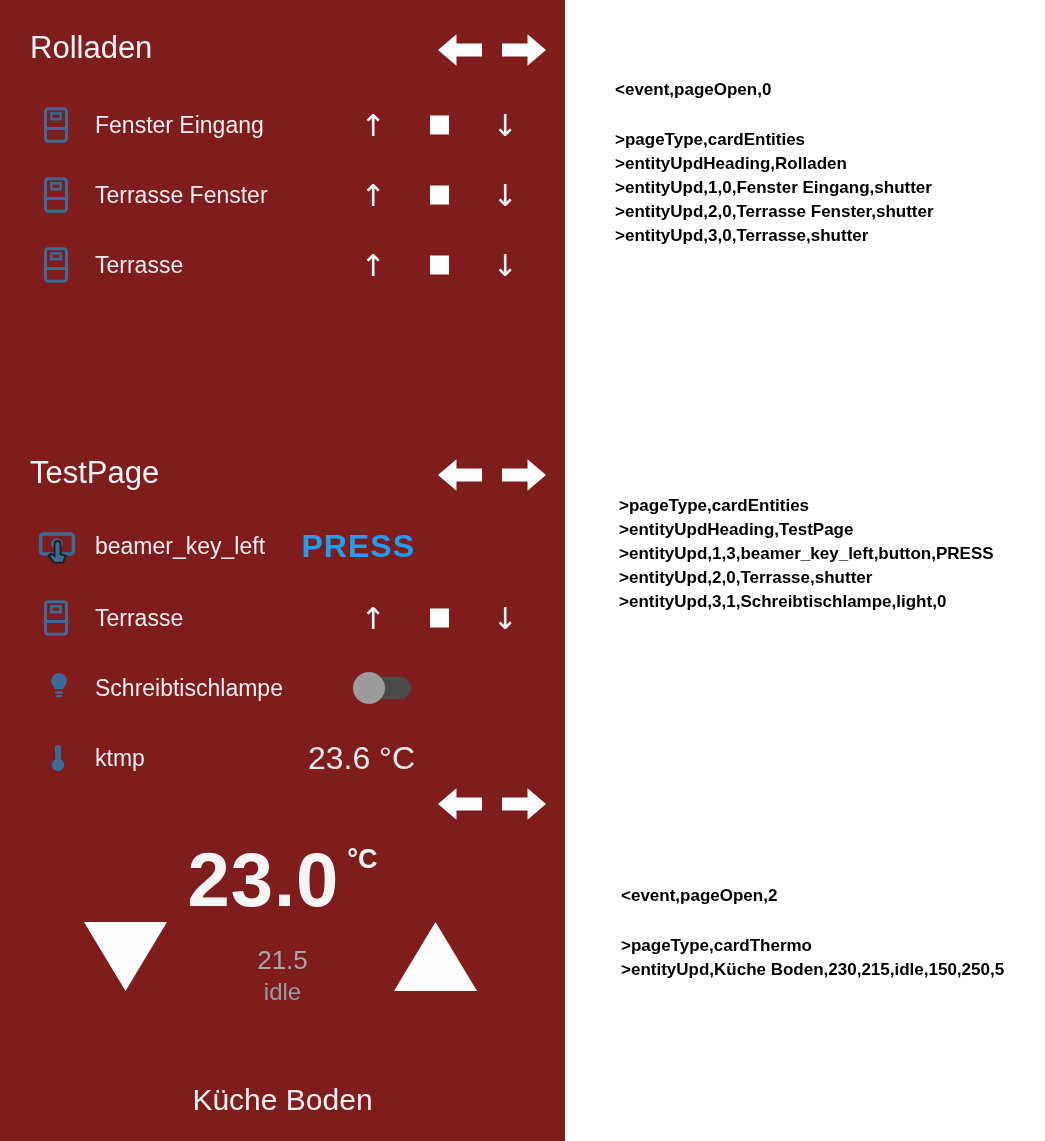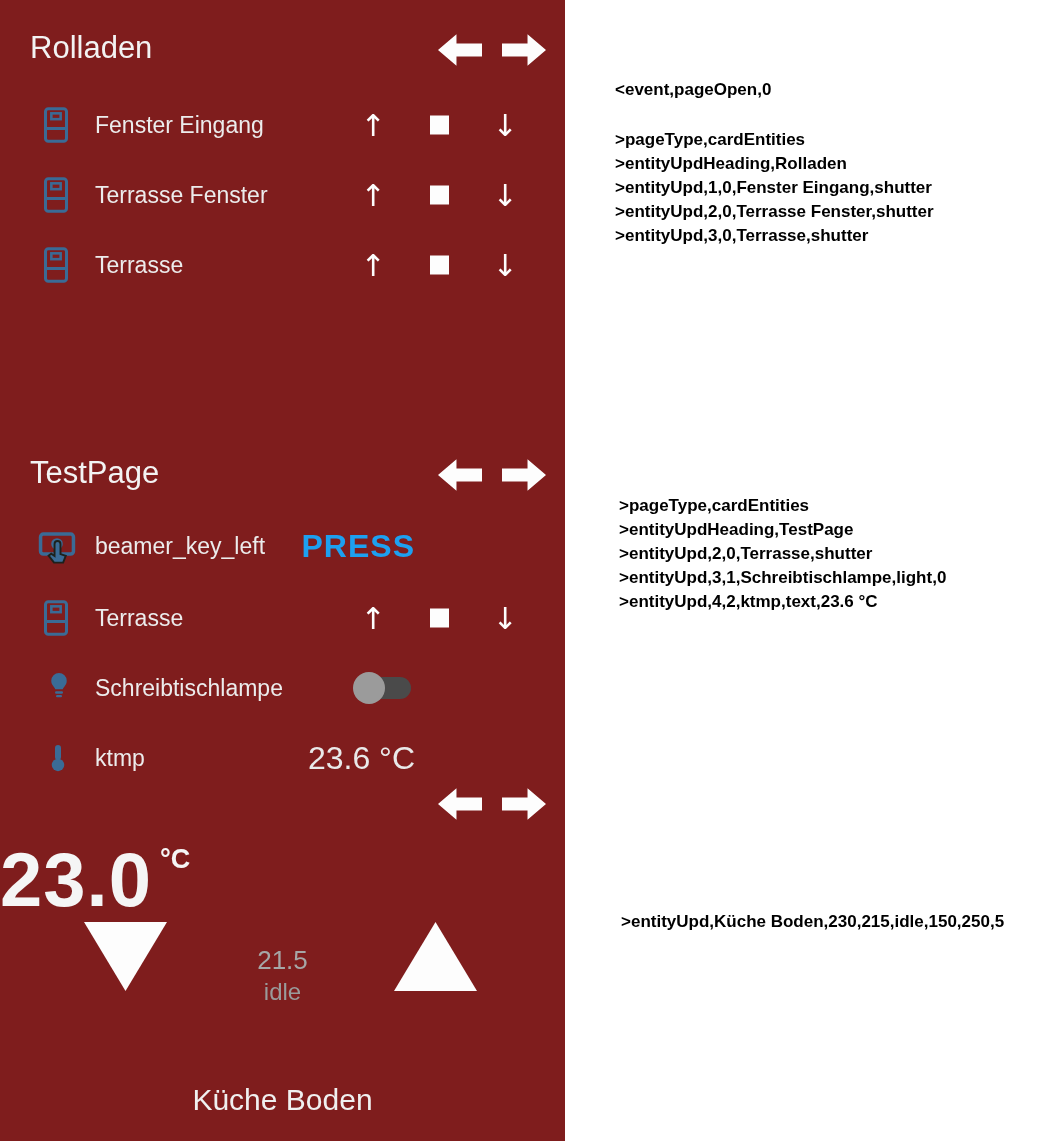--- a/index.html
+++ b/index.html
@@ -23,21 +23,21 @@
        font-family:"DejaVu Sans",sans-serif;font-size:30px;width:40px;text-align:center;cursor:pointer;}
   .ctl-up{left:353px;} .ctl-down{left:485px;}
   .ctl-stop{left:430px;width:19px;height:19px;background:#fdfdfd;cursor:pointer;}
   .value-text{position:absolute;right:38px;top:50%;transform:translateY(-50%);
               color:#e9e9e9;font-size:32px;white-space:nowrap;}
   .press{color:#1da0f0;font-weight:700;letter-spacing:1px;}
   .toggle{position:absolute;right:38px;top:50%;transform:translateY(-50%);width:62px;height:32px;cursor:pointer;}
   .toggle .track{position:absolute;left:5px;top:5px;width:53px;height:22px;border-radius:11px;background:#4a4a4a;}
   .toggle .knob{position:absolute;left:0;top:0;width:32px;height:32px;border-radius:50%;background:#9b9b9b;}
   
-  .temp-wrap{position:absolute;left:0;right:0;text-align:left;color:#f5f5f5;}
+  .temp-wrap{position:absolute;left:0;right:0;text-align:center;color:#f5f5f5;}
   .temp-big{font-size:76px;font-weight:700;letter-spacing:1px;}
   .temp-unit{font-size:27px;font-weight:700;position:relative;top:-38px;margin-left:8px;}
   .temp-target{position:absolute;left:0;right:0;text-align:center;color:#a6a6a6;font-size:26px;}
   .temp-state{position:absolute;left:0;right:0;text-align:center;color:#9a9a9a;font-size:24px;}
   .tri{position:absolute;width:83px;height:69px;background:#fdfdfd;cursor:pointer;}
   .tri-down{clip-path:polygon(0 0,100% 0,50% 100%);}
   .tri-up{clip-path:polygon(50% 0,0 100%,100% 100%);}
   .thermo-name{position:absolute;left:0;right:0;text-align:center;color:#f0f0f0;font-size:30px;}
   
   .log{position:absolute;color:#000;font-size:17px;font-weight:700;line-height:24px;
@@ -180,23 +180,25 @@
     <div>&gt;entityUpdHeading,Rolladen</div>
     <div>&gt;entityUpd,1,0,Fenster Eingang,shutter</div>
     <div>&gt;entityUpd,2,0,Terrasse Fenster,shutter</div>
     <div>&gt;entityUpd,3,0,Terrasse,shutter</div>
   </div>
 
   <div class="log" style="left:619px;top:468px;">
     <div class="spacer"></div>
     <div>&gt;pageType,cardEntities</div>
     <div>&gt;entityUpdHeading,TestPage</div>
+    <div>&gt;entityUpd,1,3,beamer_key_left,button,PRESS</div>
     <div>&gt;entityUpd,2,0,Terrasse,shutter</div>
     <div>&gt;entityUpd,3,1,Schreibtischlampe,light,0</div>
-    <div>&gt;entityUpd,4,2,ktmp,text,23.6 °C</div>
   </div>
 
   <div class="log" style="left:621px;top:884px;">
+    <div>&lt;event,pageOpen,2</div>
     <div class="spacer"></div>
+    <div>&gt;pageType,cardThermo</div>
     <div>&gt;entityUpd,Küche Boden,230,215,idle,150,250,5</div>
   </div>
 
 </div>
 
 </body></html>

